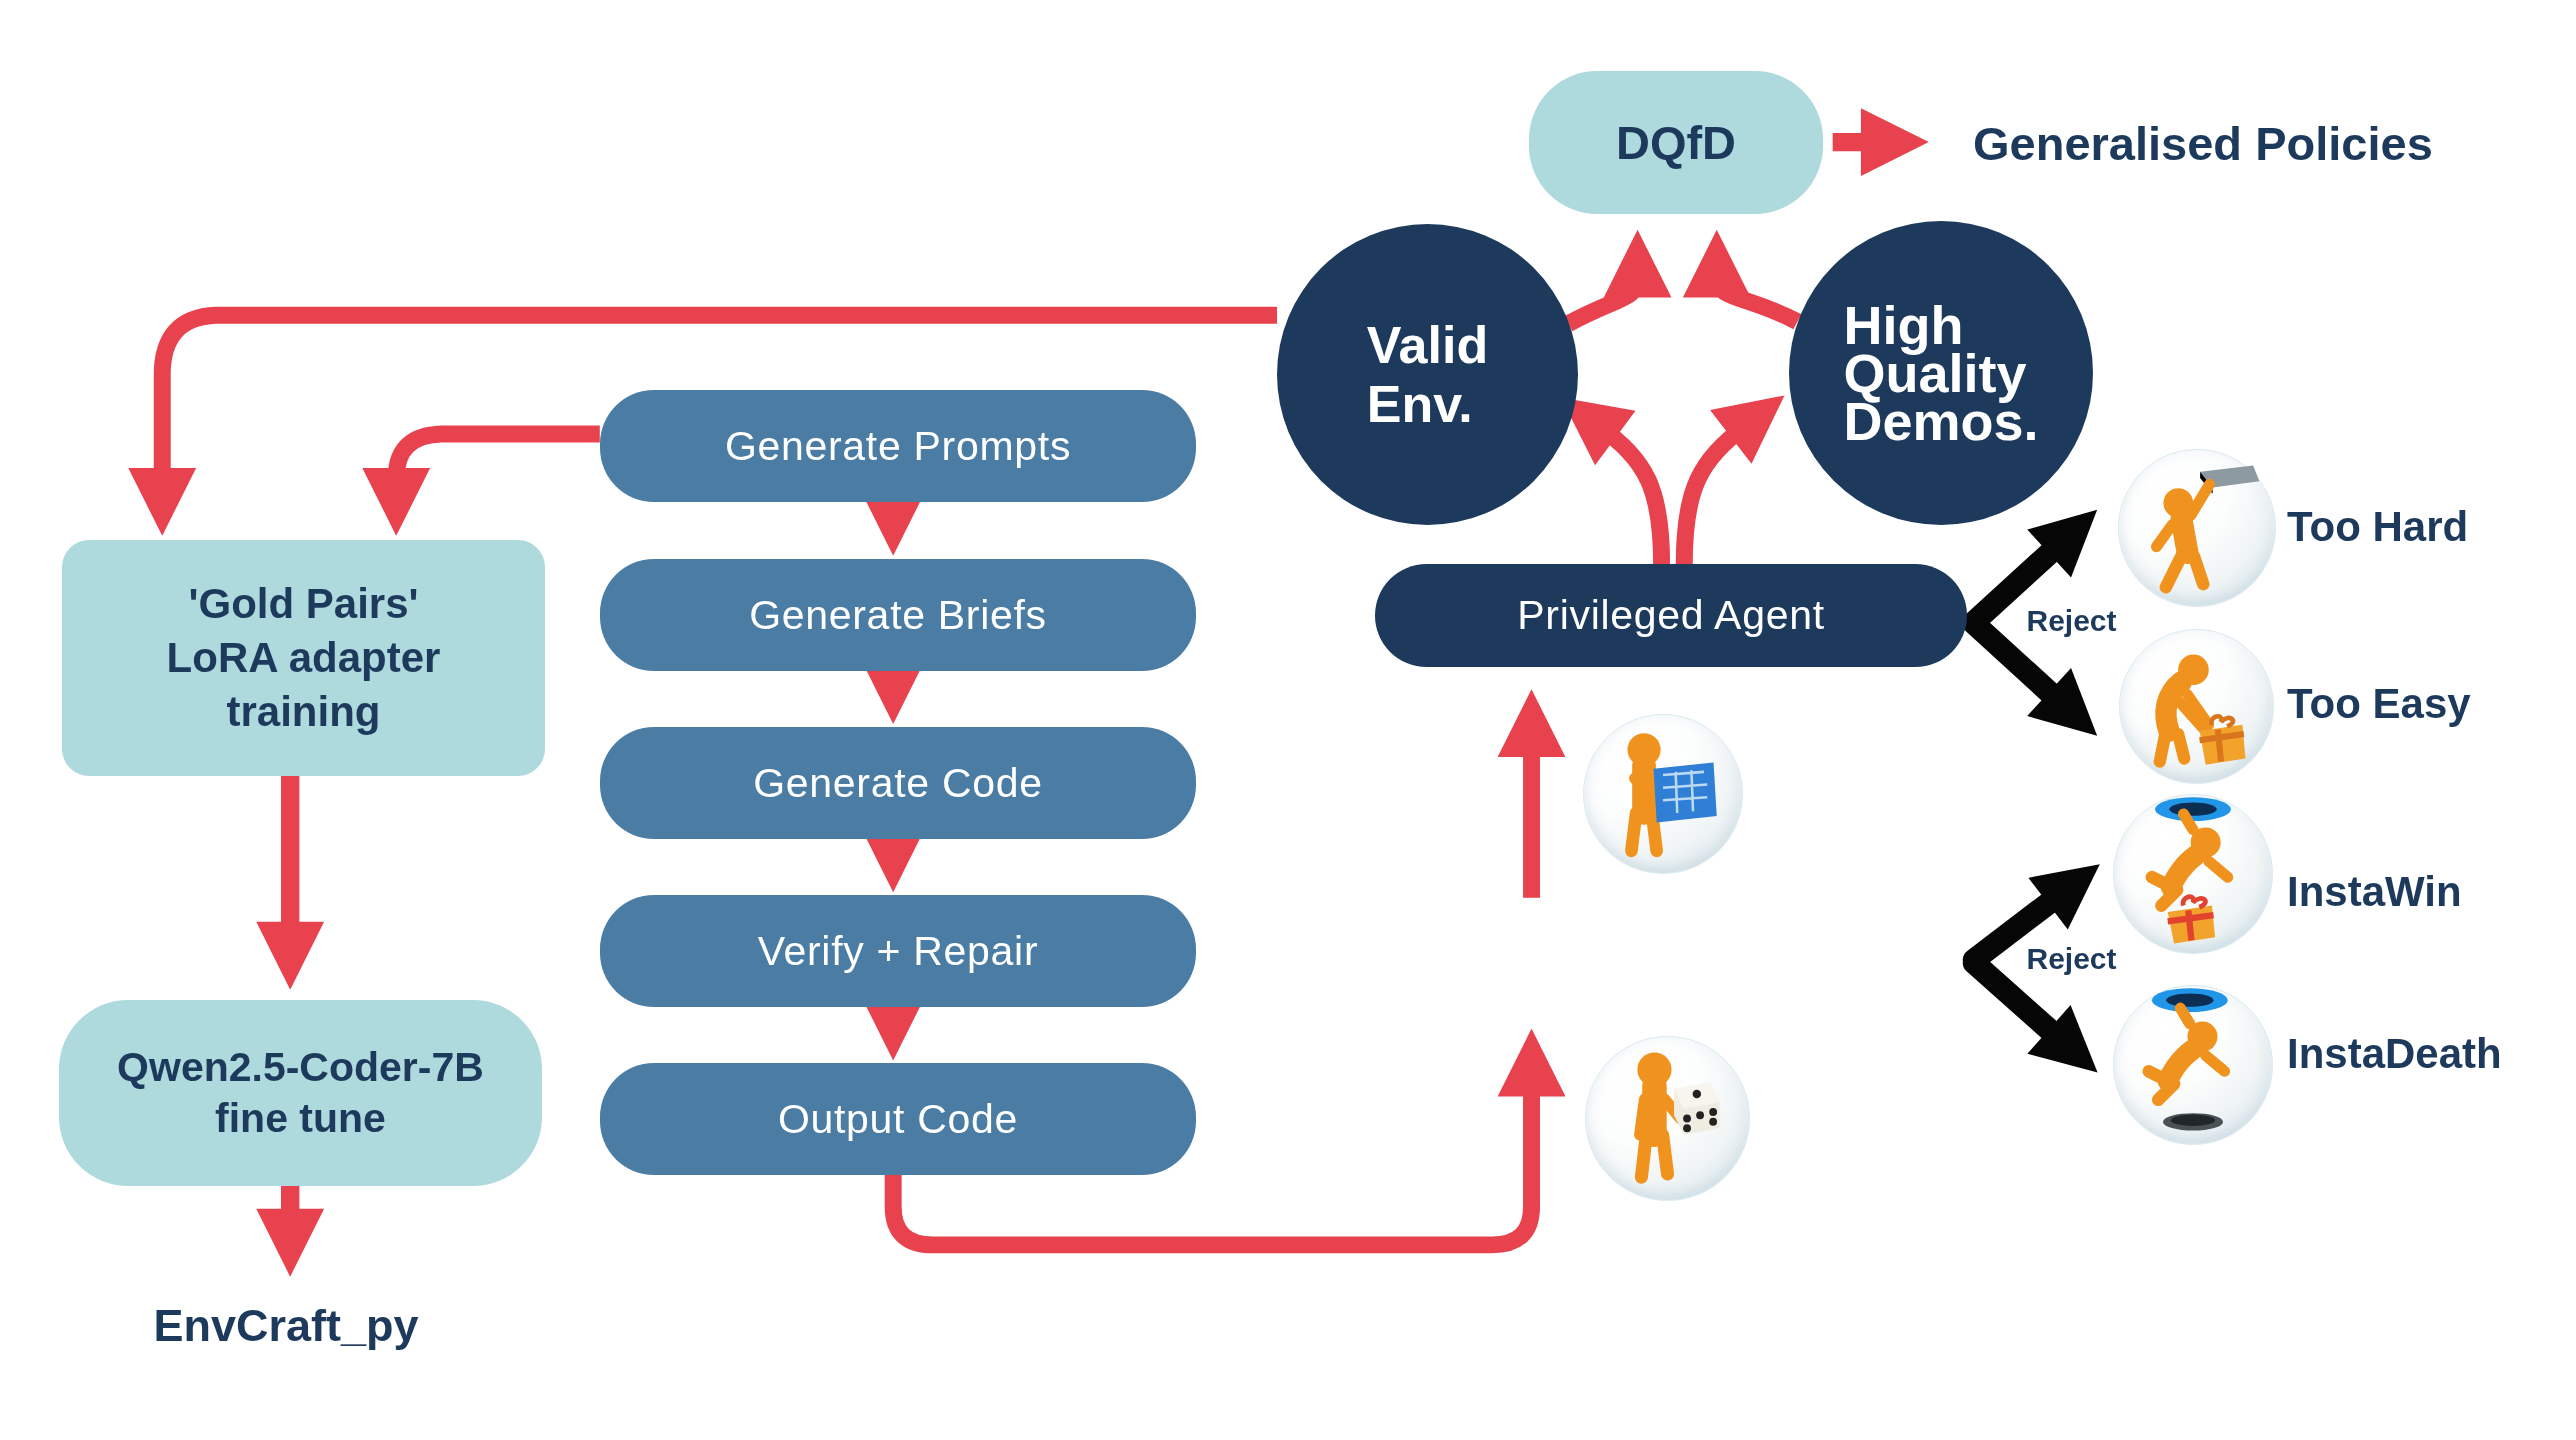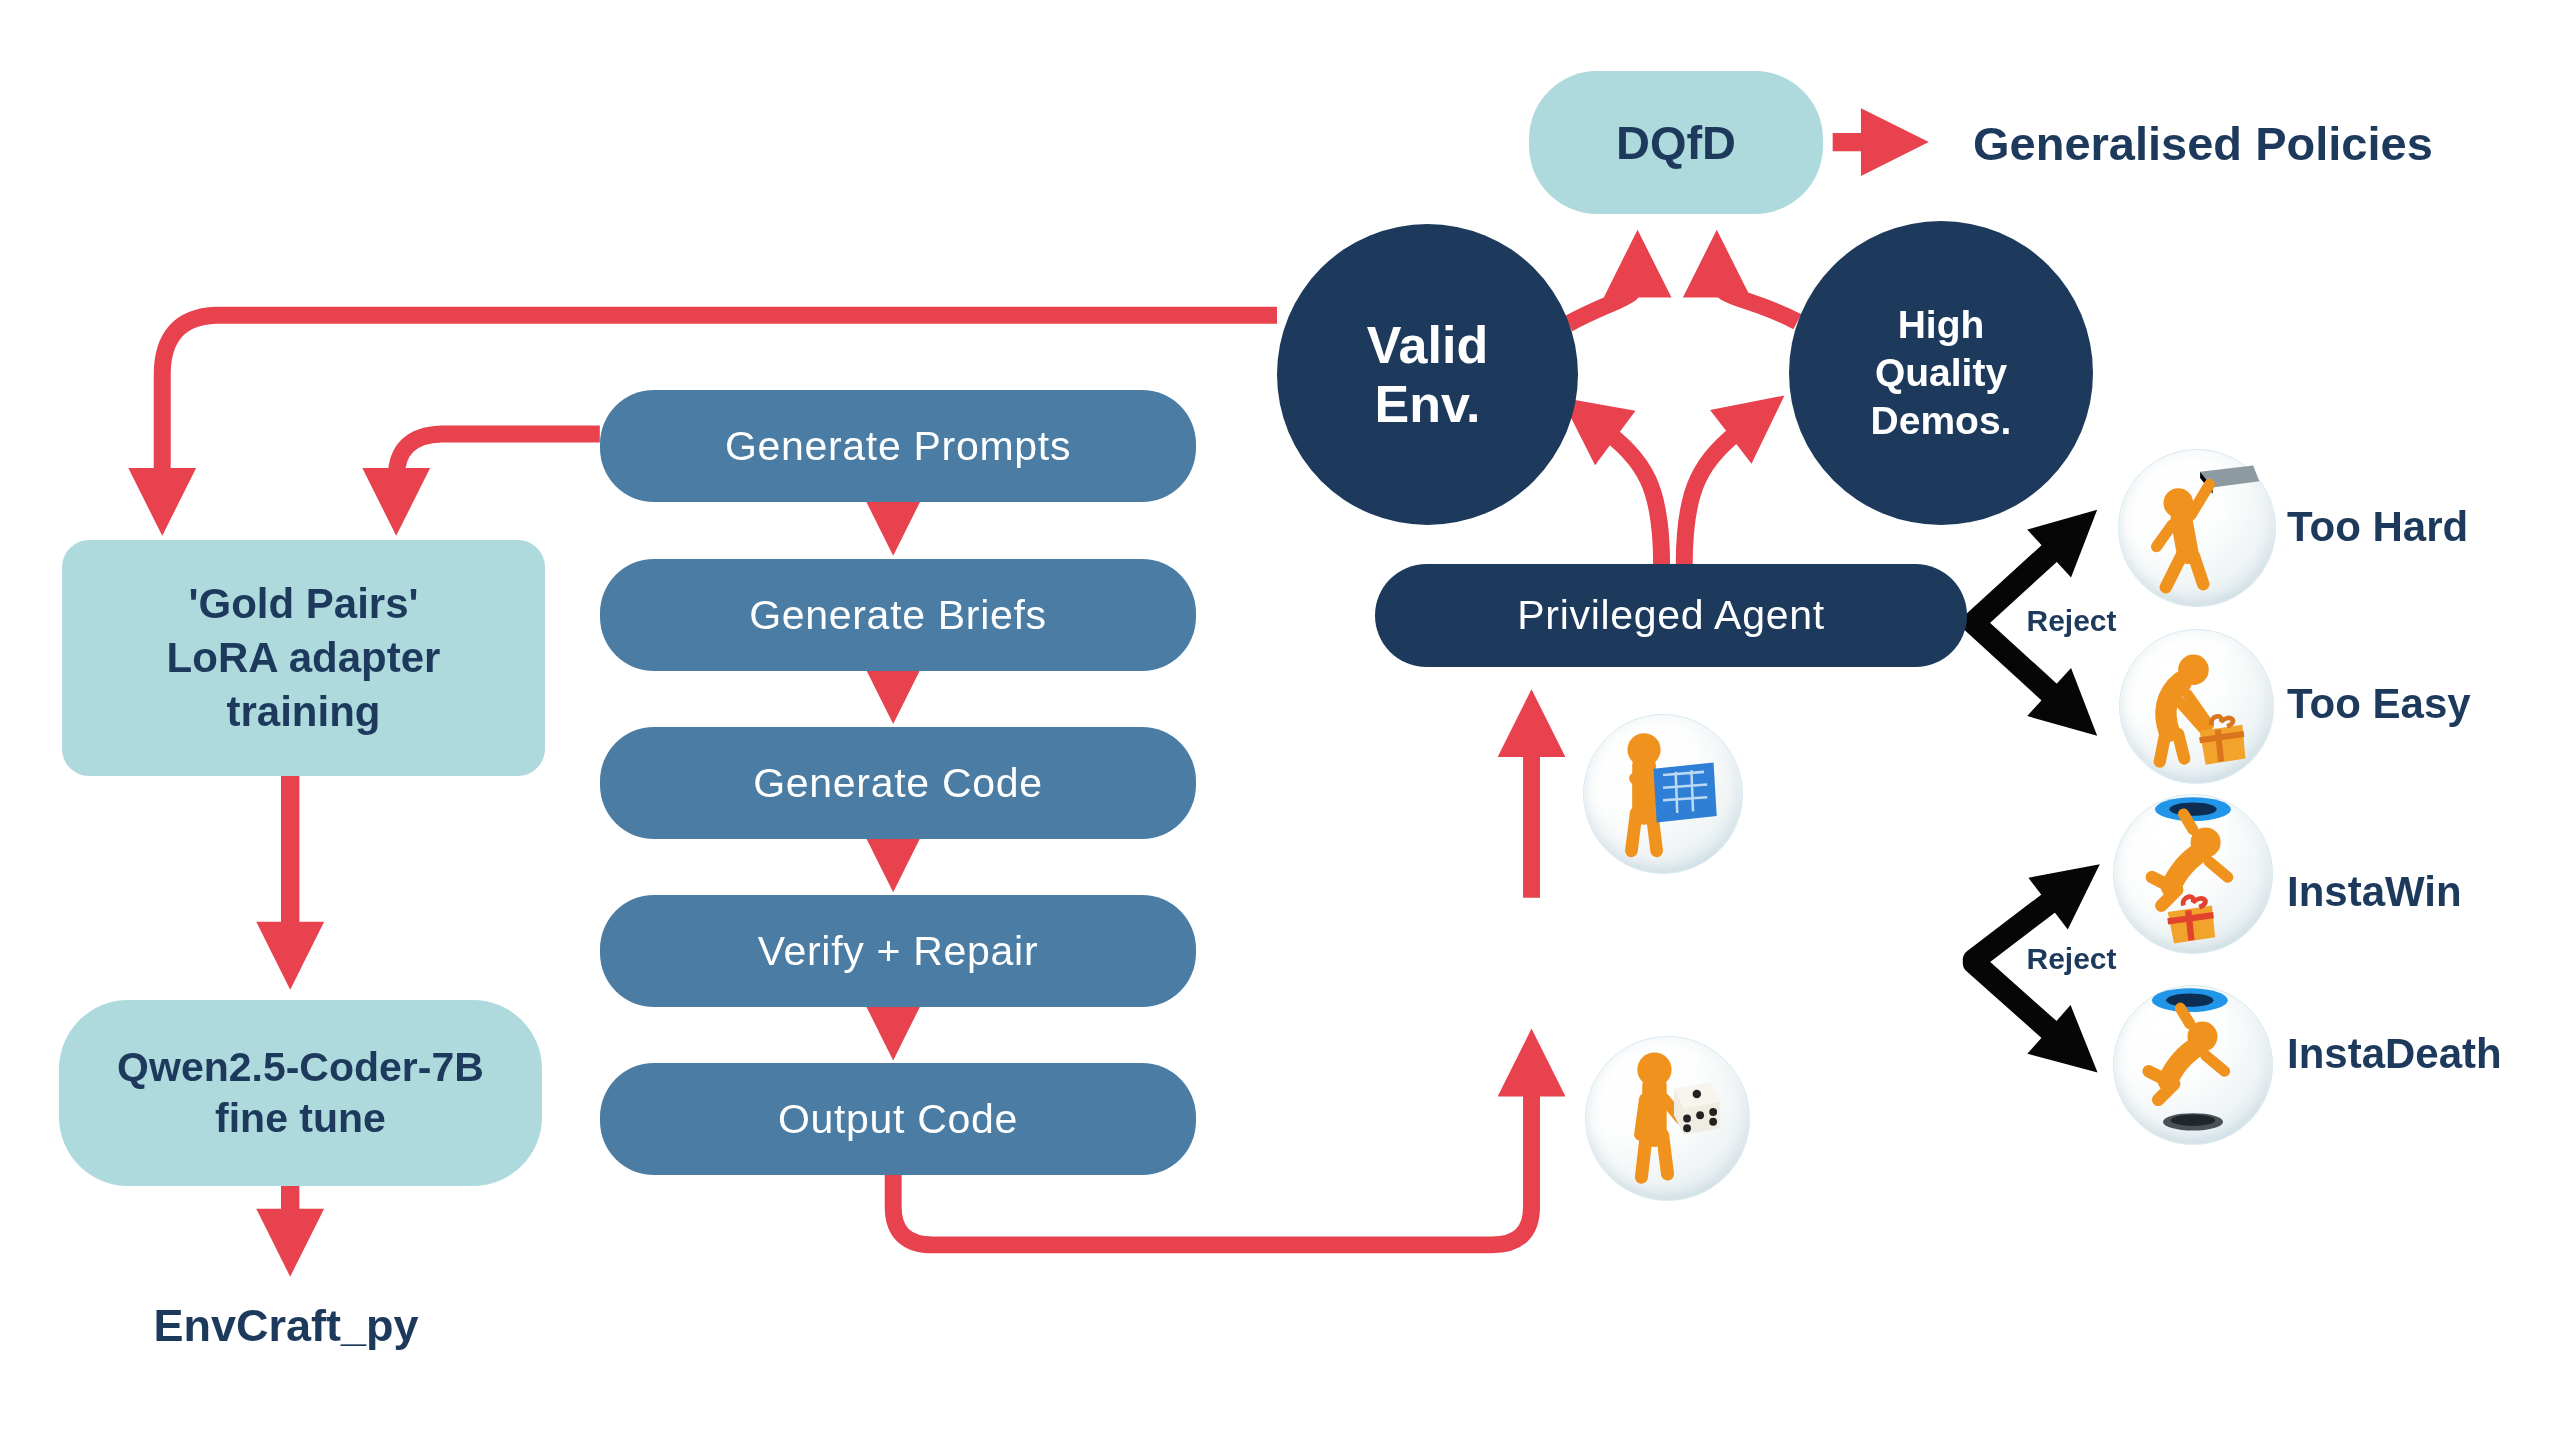--- a/index.html
+++ b/index.html
@@ -10,21 +10,21 @@
   
   .teal-box{background:#aedadd;border-radius:78px;color:#1d3a5c;font-weight:bold;
             display:flex;align-items:center;justify-content:center;text-align:center;}
   .blue-box{background:#4b7da4;border-radius:54px;color:#ffffff;
             display:flex;align-items:center;justify-content:center;text-align:center;
             font-size:41px;letter-spacing:0.7px;}
   .navy-box{background:#1d3a5c;border-radius:59px;color:#ffffff;
             display:flex;align-items:center;justify-content:center;text-align:center;
             font-size:41px;letter-spacing:0.7px;}
   .navy-circle{background:#1d3a5c;border-radius:50%;color:#ffffff;font-weight:bold;
-            display:flex;align-items:center;justify-content:center;text-align:center;}
+            display:flex;align-items:center;justify-content:center;text-align:left;}
   .navy-label{color:#1d3a5c;font-weight:bold;}
   .bubble{border-radius:50%;
           background:radial-gradient(circle at 32% 26%, #ffffff 0%, #fcfdfd 38%, #f1f5f6 62%, #e4edf1 80%, #d5e6ee 93%, #cadfe9 100%);
           box-shadow:inset 0 -4.2px 12.7px rgba(120,160,180,.25), inset 0 2.8px 7px rgba(255,255,255,.9);
           border:1.4px solid #d9eaf1;}
   .bubble svg{position:absolute;left:0;top:0;width:100%;height:100%;}
   .center-text{display:flex;align-items:center;justify-content:center;text-align:center;}
 </style>
 </head>
 <body>
@@ -78,21 +78,21 @@
 
   <div class="abs navy-label" style="left:1973px;top:116px;font-size:47px;white-space:nowrap;">Generalised Policies</div>
 
   <div class="abs navy-circle" style="left:1277px;top:224px;width:301px;height:301px;font-size:52px;line-height:59px;">
     <div>
       <div>Valid</div>
       <div>Env.</div>
     </div>
   </div>
 
-  <div class="abs navy-circle" style="left:1789px;top:221px;width:304px;height:304px;font-size:39px;line-height:48px;">
+  <div class="abs navy-circle" style="left:1789px;top:221px;width:304px;height:304px;font-size:54px;line-height:48px;">
     <div>
       <div>High</div>
       <div>Quality</div>
       <div>Demos.</div>
     </div>
   </div>
 
   <div class="abs teal-box" style="left:62px;top:540px;width:483px;height:236px;font-size:42px;line-height:54px;border-radius:27px;">
     <div>
       <div>'Gold Pairs'</div>

